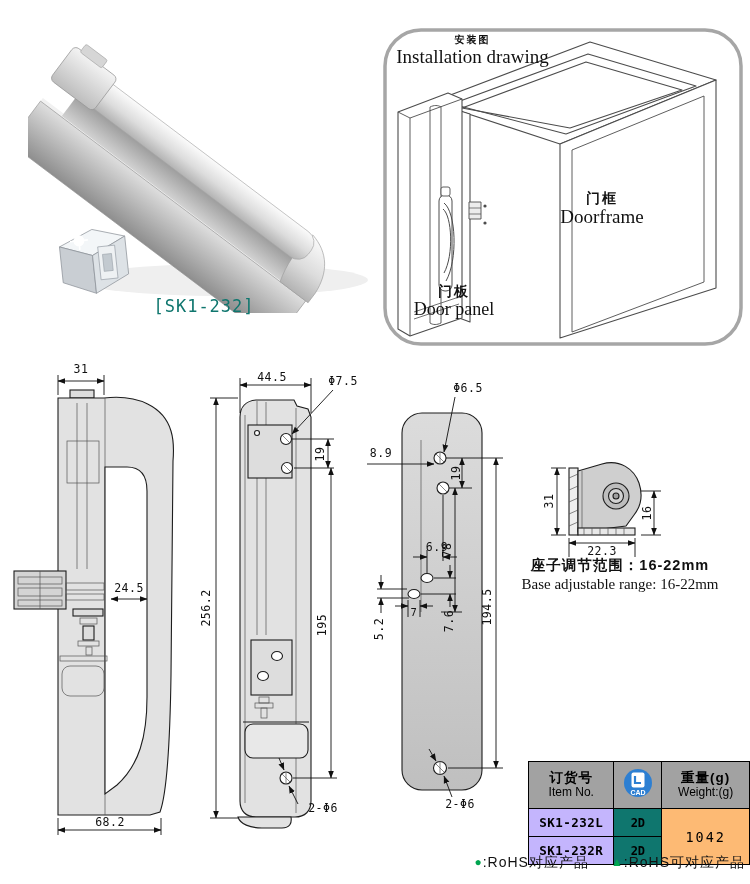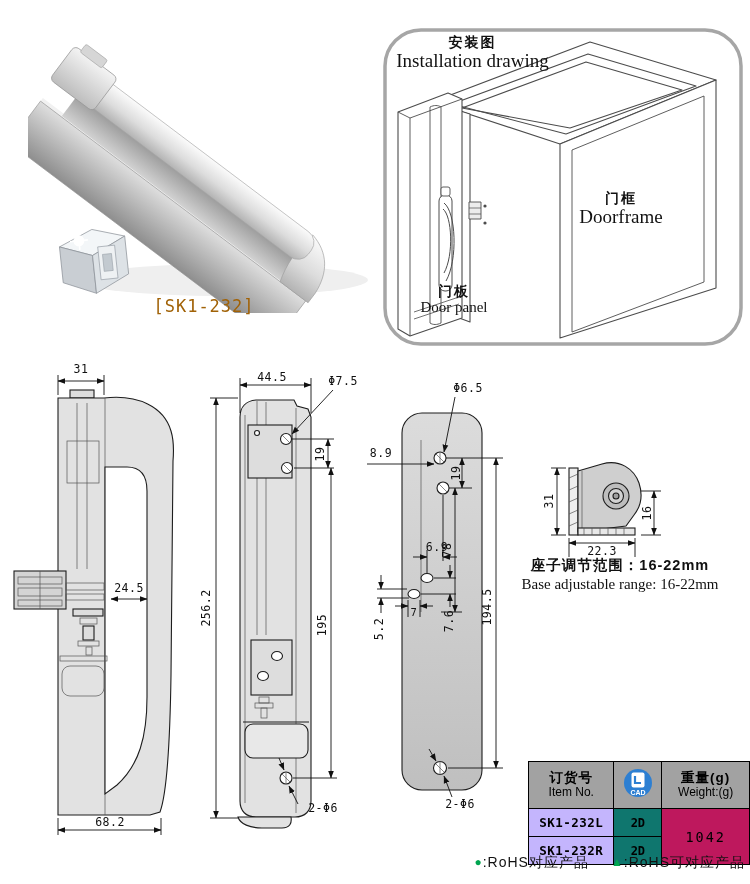--- a/index.html
+++ b/index.html
@@ -10,37 +10,37 @@
   
   svg text.dim{font-family:"DejaVu Sans Mono",monospace;font-size:11.5px;fill:#111;letter-spacing:.5px;}
   svg text.dim.small{font-size:10.5px;}
   svg text.cap-zh{font-family:"Liberation Sans",sans-serif;font-size:14.5px;font-weight:600;fill:#111;letter-spacing:1px;}
   svg text.cap-en{font-family:"Liberation Serif",serif;font-size:15px;fill:#111;}
   svg .ln{stroke:#111;stroke-width:.9;fill:none;}
   svg .thin{stroke:#555;stroke-width:.7;fill:none;}
   svg .part{stroke:#1d1d1d;stroke-width:1.1;}
 
   
-  .model-label{font-family:"DejaVu Sans Mono",monospace;font-size:17px;color:#a16207;
+  .model-label{font-family:"DejaVu Sans Mono",monospace;font-size:17px;color:#0f766e;
                letter-spacing:1px;text-align:center;}
 
   
   .ins-label{text-align:center;line-height:1.15;color:#111;}
-  .ins-label .zh{font-size:14px;font-weight:600;letter-spacing:2px;display:block;}
+  .ins-label .zh{font-size:10px;font-weight:600;letter-spacing:2px;display:block;}
   .ins-label .en{font-family:"Liberation Serif",serif;font-size:19px;display:block;}
 
   
   table.spec{border-collapse:collapse;table-layout:fixed;}
   table.spec td{border:1.4px solid #000;text-align:center;vertical-align:middle;padding:6px;}
   td.hd{background:#a2a2a2;}
   td.hd .zh{font-size:13.5px;font-weight:600;display:block;line-height:1.1;letter-spacing:1px;}
   td.hd .en{font-family:Liberation Sans, sans-serif;font-size:12px;display:block;line-height:1.1;}
   td.item{background:#c4b5fd;font-family:"DejaVu Sans Mono",monospace;font-size:12.5px;font-weight:bold;letter-spacing:.5px;}
   td.cad2d{font-family:"DejaVu Sans Mono",monospace;font-size:12px;font-weight:bold;background:#0f766e;}
-  td.wval{font-family:"DejaVu Sans Mono",monospace;font-size:13.5px;background:#be185d;letter-spacing:2px;}
+  td.wval{font-family:"DejaVu Sans Mono",monospace;font-size:13.5px;background:#fdba74;letter-spacing:2px;}
 
   
   .legend1{font-size:14px;color:#111;letter-spacing:1px;white-space:nowrap;margin-top:12px;}
   .legend2{font-family:"Liberation Serif",serif;font-size:14.5px;color:#111;white-space:nowrap;}
   .gmark{color:#00a550;font-size:12px;vertical-align:1px;}
   .legend2 .gmark{margin-right:5px;}
   .sp{display:inline-block;width:22px;}
 </style>
 </head>
 <body>
@@ -116,27 +116,27 @@
       <path d="M88,182 L100,182 M88,188 L100,188" fill="none" stroke-width="0.7"></path>
       <circle cx="104" cy="180" r="1.6" fill="#4c4c4c" stroke="none"></circle>
       <circle cx="104" cy="197" r="1.6" fill="#4c4c4c" stroke="none"></circle>
     </g>
   </svg>
 
   <div class="abs ins-label" style="left:395px;top:34px;width:155px">
     <span class="zh">安装图</span>
     <span class="en">Installation drawing</span>
   </div>
-  <div class="abs ins-label" style="left:571px;top:190px;width:100px">
+  <div class="abs ins-label" style="left:552px;top:190px;width:100px">
     <span class="zh" style="font-size:14px">门框</span>
     <span class="en">Doorframe</span>
   </div>
   <div class="abs ins-label" style="left:408px;top:283px;width:92px">
     <span class="zh" style="font-size:14px">门板</span>
-    <span class="en" style="font-size:15px">Door panel</span>
+    <span class="en" style="font-size:18px">Door panel</span>
   </div>
 
   <svg class="abs" style="left:0;top:345px" width="750" height="539" viewBox="0 0 750 539">
     <defs>
       <marker id="ar" viewBox="0 0 10 10" refX="9.5" refY="5" markerWidth="8.5" markerHeight="8.5" orient="auto-start-reverse">
         <path d="M0,1.2 L10,5 L0,8.8 Z" fill="#111"></path>
       </marker>
       <linearGradient id="gPlate" x1="0" y1="0" x2="0" y2="1">
         <stop offset="0" stop-color="#dcdcdc"></stop>
           <stop offset="1" stop-color="#bfbfbf"></stop>

